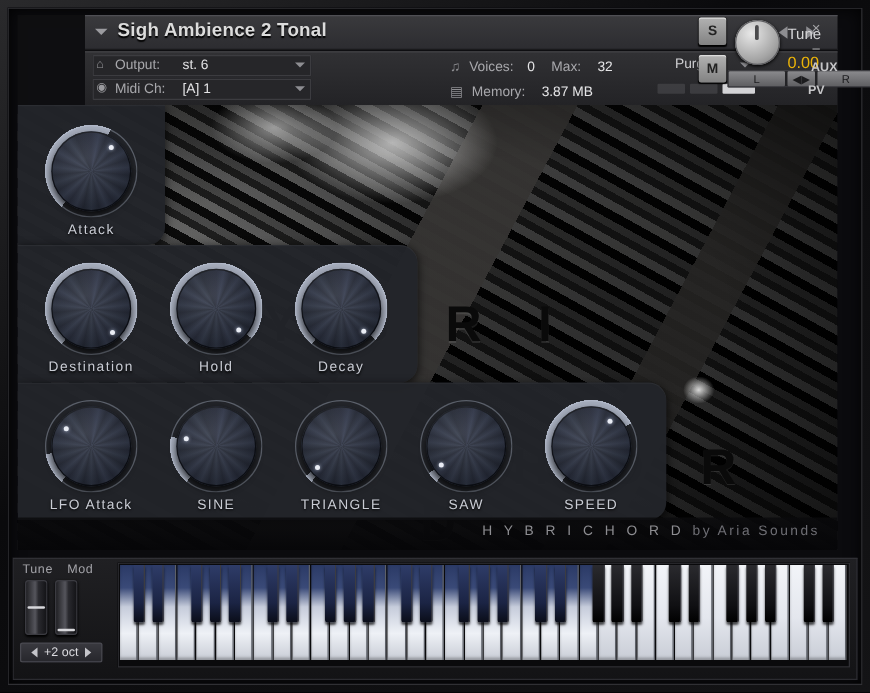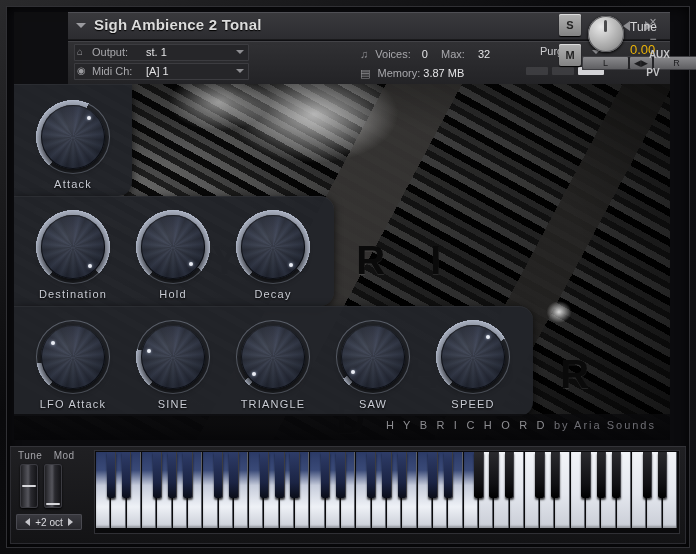--- a/index.html
+++ b/index.html
@@ -220,42 +220,42 @@
         <span class="caret"></span>
         <span class="inst-name">Sigh Ambience 2 Tonal</span>
         <span class="nav-l"></span>
         <span class="nav-r"></span>
       </div>
 
       <div class="krow2">
         <div class="kfield" style="left:6px;top:3px;width:175px;">
           <span class="ic">⌂</span>
           <span class="lbl">Output:</span>
-          <span class="val" style="left:72px;">st. 1</span>
+          <span class="val" style="left:72px;">st. 6</span>
           <span class="dd"></span>
         </div>
         <div class="kfield" style="left:6px;top:22px;width:175px;">
           <span class="ic">◉</span>
           <span class="lbl">Midi Ch:</span>
           <span class="val" style="left:72px;">[A] 1</span>
           <span class="dd"></span>
         </div>
 
         <div class="vsec">
           <div class="vline" style="top:4px;">
             <span class="ic">♫</span>
             <span>Voices:</span>
             <b style="margin:0 10px 0 8px;">0</b>
             <span>Max:</span>
             <b style="margin-left:10px;">32</b>
           </div>
           <div class="vline" style="top:23px;">
             <span class="ic">▤</span>
             <span>Memory:</span>
-            <b style="margin-left:0;">3.87 MB</b>
+            <b style="margin-left:10px;">3.87 MB</b>
           </div>
         </div>
 
         <div class="purge">
           <span class="p-lbl">Purge</span>
           <span class="dd"></span>
         </div>
         <div class="mbar" style="left:458px;width:22px;opacity:.55;"></div>
         <div class="mbar" style="left:484px;width:22px;opacity:.55;"></div>
         <div class="mbar" style="left:510px;width:26px;background:#d3d3d6;"></div>

